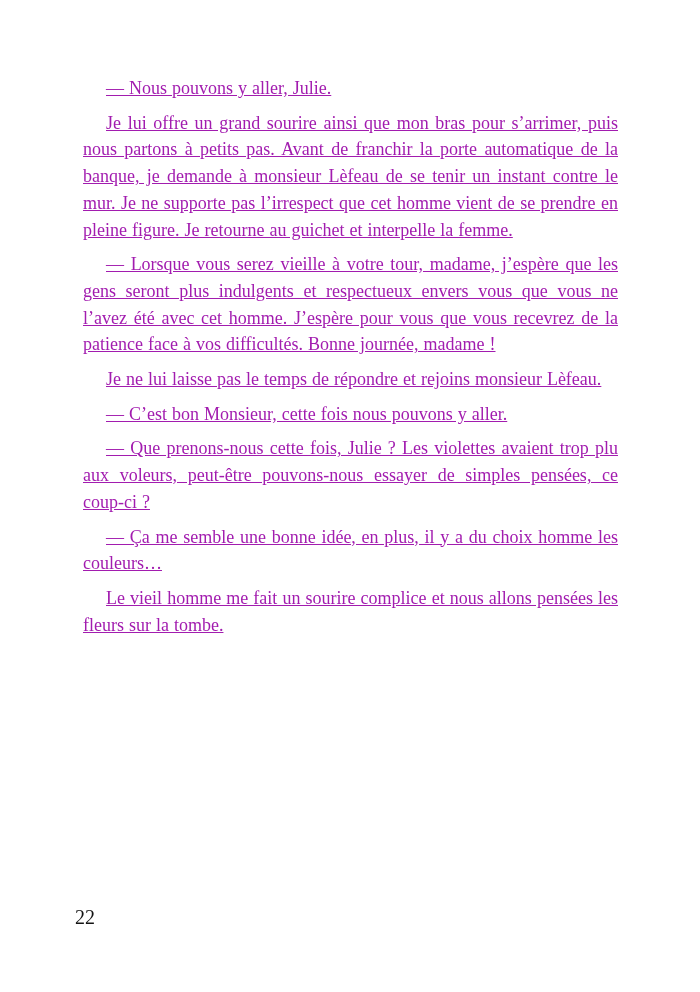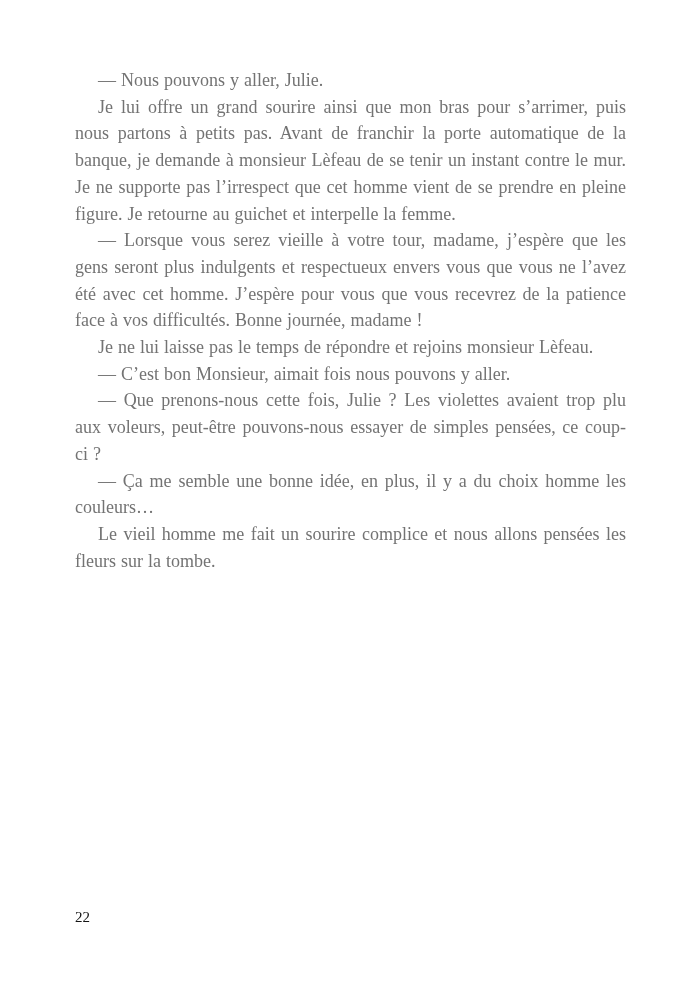--- a/index.html
+++ b/index.html
@@ -16,46 +16,47 @@
       font-family: "Liberation Serif", "DejaVu Serif", serif;
       color: #141414;
     }
     .text-block {
       position: absolute;
       left: 75px;
       top: 67px;
       width: 551px;
     }
     .para {
-      margin: 0;
+      margin: 8px;
       padding: 0;
       text-indent: 23px;
       text-align: justify;
       font-size: 18px;
       line-height: 26.7px;
       word-spacing: 0.5px;
-      color: #737373;
+      color: #a21caf;
+      text-decoration: underline;
     }
     .page-number {
       position: absolute;
       left: 75px;
       top: 906px;
-      font-size: 15px;
+      font-size: 20px;
       line-height: 22px;
       color: #141414;
     }
   </style>
 </head>
 <body>
 
 <div class="page">
   <div class="text-block">
     <p class="para">— Nous pouvons y aller, Julie.</p>
     <p class="para">Je lui offre un grand sourire ainsi que mon bras pour s’arrimer, puis nous partons à petits pas. Avant de franchir la porte automatique de la banque, je demande à monsieur Lèfeau de se tenir un instant contre le mur. Je ne supporte pas l’irrespect que cet homme vient de se prendre en pleine figure. Je retourne au guichet et interpelle la femme.</p>
     <p class="para">— Lorsque vous serez vieille à votre tour, madame, j’espère que les gens seront plus indulgents et respectueux envers vous que vous ne l’avez été avec cet homme. J’espère pour vous que vous recevrez de la patience face à vos difficultés. Bonne journée, madame&nbsp;!</p>
     <p class="para">Je ne lui laisse pas le temps de répondre et rejoins monsieur Lèfeau.</p>
-    <p class="para">— C’est bon Monsieur, aimait fois nous pouvons y aller.</p>
+    <p class="para">— C’est bon Monsieur, cette fois nous pouvons y aller.</p>
     <p class="para">— Que prenons-nous cette fois, Julie&nbsp;? Les violettes avaient trop plu aux voleurs, peut-être pouvons-nous essayer de simples pensées, ce coup-ci&nbsp;?</p>
     <p class="para">— Ça me semble une bonne idée, en plus, il y a du choix homme les couleurs…</p>
     <p class="para">Le vieil homme me fait un sourire complice et nous allons pensées les fleurs sur la tombe.</p>
   </div>
   <div class="page-number">22</div>
 </div>
 
 </body></html>

